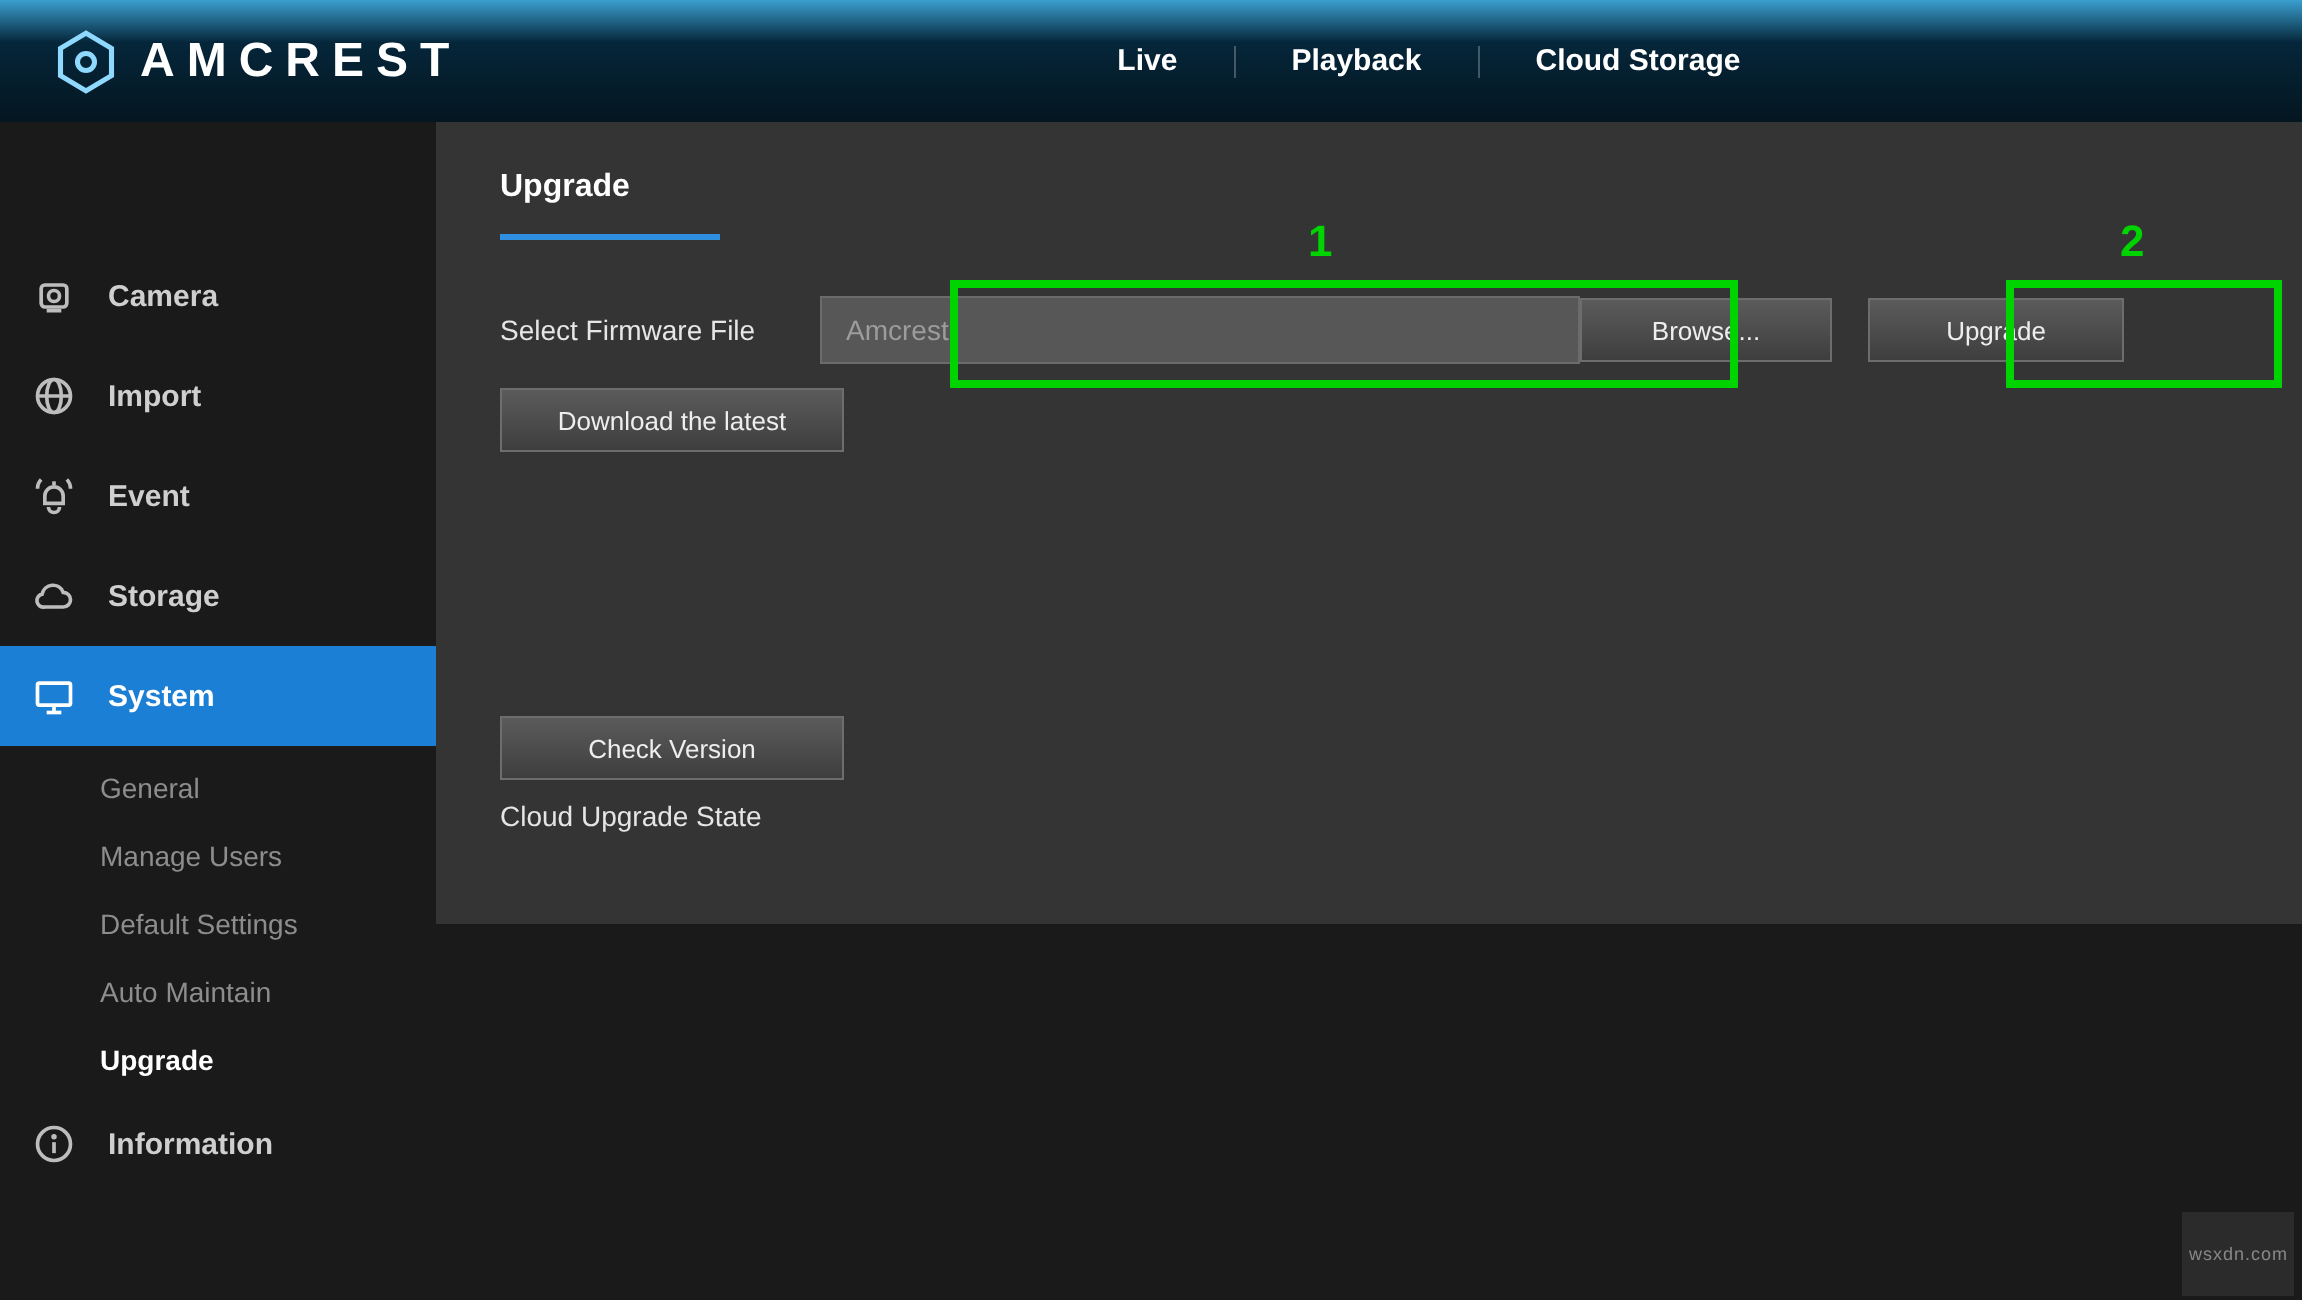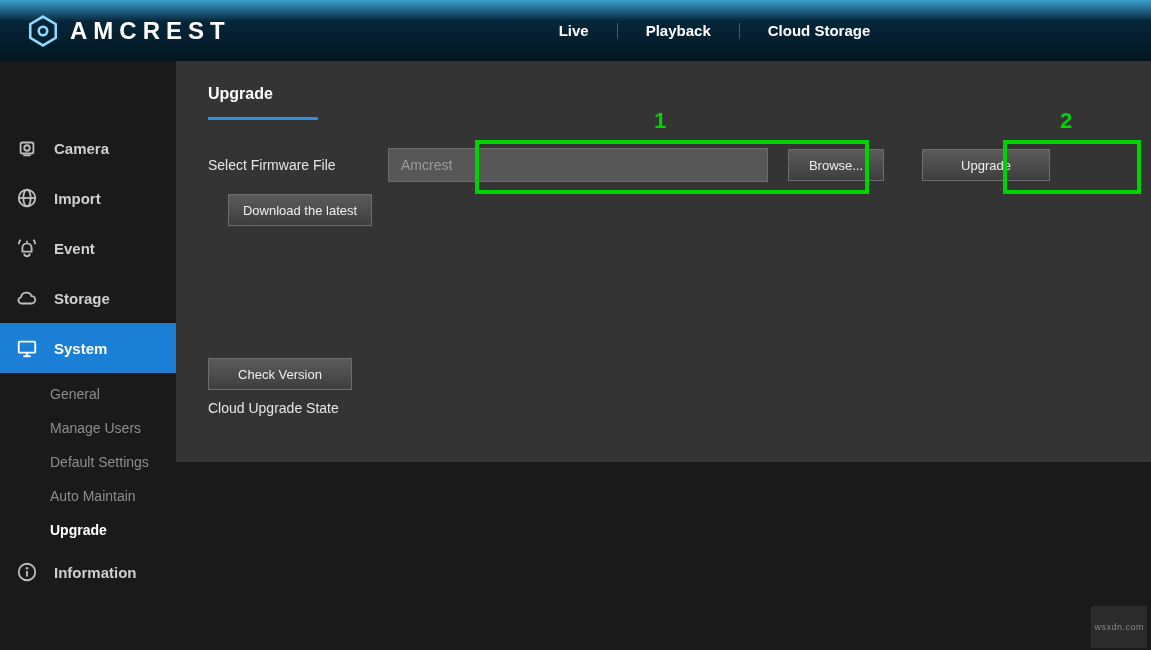--- a/index.html
+++ b/index.html
@@ -20,21 +20,21 @@
 .top-nav-item {
   color: #fff; font-size: 15px; font-weight: 700; padding: 0 28px;
   border-left: 1px solid rgba(255,255,255,0.25); line-height: 16px; text-align: center;
 }
 .top-nav-item:first-child { border-left: none; }
 
 
 .body-row { display: flex; height: calc(650px - 61px); }
 
 
-.sidebar { width: 176px; background: #1a1a1a; padding-top: 62px; color: #cfcfcf; }
+.sidebar { width: 218px; background: #1a1a1a; padding-top: 62px; color: #cfcfcf; }
 .side-item {
   display: flex; align-items: center; gap: 14px;
   padding: 14px 0 14px 14px; font-size: 15px; font-weight: 700; color: #cfcfcf;
   cursor: pointer;
 }
 .side-item .icon { width: 26px; display: flex; justify-content: center; }
 .side-item.active {
   background: linear-gradient(90deg, #1b7fd6 0%, #1b7fd6 100%);
   color: #fff; position: relative;
 }
@@ -47,32 +47,32 @@
 .sub-item { padding: 9px 0; font-size: 14px; color: #8d8d8d; cursor: pointer; }
 .sub-item.emph { color: #fff; font-weight: 700; }
 .side-icon svg { stroke: #bdbdbd; fill: none; }
 
 
 .main { flex: 1; background: #343434; margin: 0 0 0 0; position: relative; }
 .main-pad { padding: 24px 18px 20px 32px; }
 .page-title { color: #fff; font-size: 16px; font-weight: 700; padding-bottom: 14px; }
 .title-underline { width: 110px; height: 3px; background: #2f8fe0; margin-bottom: 28px; }
 
-.form-row { display: flex; align-items: center; gap: 20px; margin-bottom: 12px; position: relative; }
+.form-row { display: flex; align-items: center; margin-bottom: 12px; position: relative; }
 .form-label { width: 160px; color: #e6e6e6; font-size: 14px; }
 .file-field {
   width: 380px; height: 34px; background: #575757; border: 1px solid #6b6b6b;
   color: #9c9c9c; font-size: 14px; padding: 0 12px; display: flex; align-items: center;
 }
 .btn {
   height: 32px; padding: 0 26px; background: linear-gradient(180deg,#5b5b5b,#3e3e3e);
   border: 1px solid #6d6d6d; color: #eee; font-size: 13px; cursor: pointer;
   display: inline-flex; align-items: center; justify-content: center;
 }
-.btn.wide { width: 144px; padding: 0; }
+.btn.wide { width: 172px; padding: 0; }
 
 .highlight-box { position: absolute; border: 4px solid #00d400; pointer-events: none; }
 .hl1 { left: 475px; top: 140px; width: 394px; height: 54px; }
 .hl2 { left: 1003px; top: 140px; width: 138px; height: 54px; }
 .hl-label { position: absolute; font-size: 22px; font-weight: 700; color: #00d400; }
 .hl-label.l1 { left: 654px; top: 108px; }
 .hl-label.l2 { left: 1060px; top: 108px; }
 
 .section-gap { height: 120px; }
 .static-line { font-size: 14px; color: #e5e5e5; margin: 10px 0 8px 0; }
@@ -176,21 +176,21 @@
   <div class="main">
     <div class="main-pad">
       <div class="page-title">Upgrade</div>
       <div class="title-underline"></div>
 
       <div class="form-row">
         <div class="form-label">Select Firmware File</div>
         <div class="file-field">
           <span>Amcrest</span>
         </div>
-        <button class="btn" style="width:96px">Browse...</button>
+        <button class="btn" style="width:126px">Browse...</button>
         <button class="btn" style="width:128px;margin-left:18px">Upgrade</button>
       </div>
 
       <div class="form-row">
         <div class="form-label"></div>
         <button class="btn wide" style="margin-left:-160px">Download the latest</button>
       </div>
 
       <div class="section-gap"></div>
 

